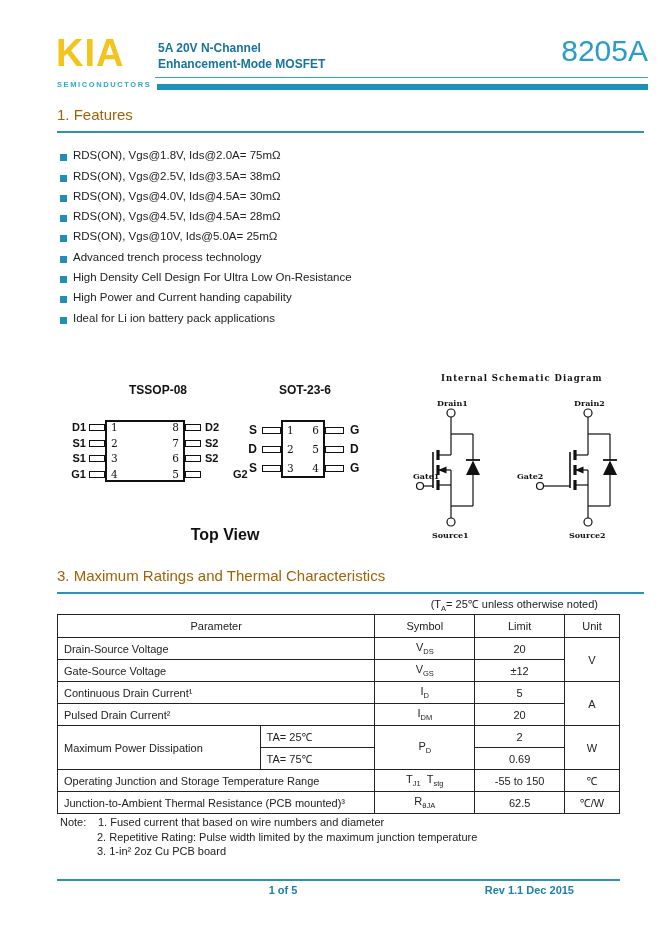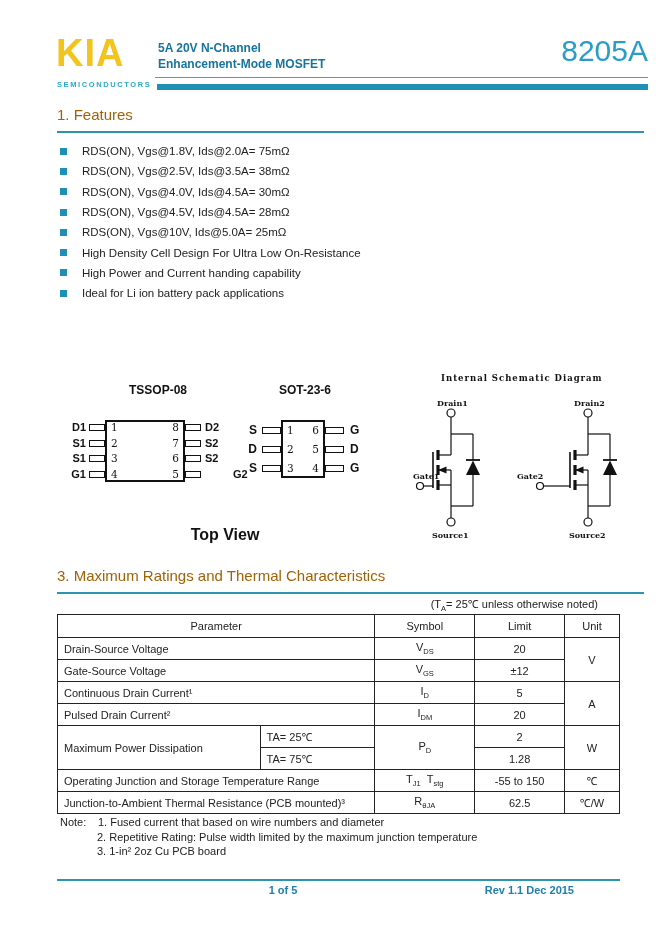--- a/index.html
+++ b/index.html
@@ -16,21 +16,21 @@
   .title { left:158px; top:40px; font-size:12px; font-weight:bold; color:#17749F; line-height:1.35; }
   .part { right:14px; top:36px; font-size:30px; color:#2B9CC7; line-height:1; }
   .rule-thin { left:155px; right:14px; top:77px; height:1px; background:#35A6C4; }
   .rule-thick { left:157px; right:14px; top:84px; height:6px; background:#1E90B6; }
 
   
   .sec-h { left:57px; right:18px; font-size:15px; color:#a16207; padding-bottom:8px; border-bottom:2px solid #2E93AE; }
 
   
   .features { left:60px; top:141px; }
-  .feat { display:flex; align-items:center; gap:15px; height:20.3px; }
+  .feat { display:flex; align-items:flex-end; gap:6px; height:20.3px; }
   .bullet { width:7px; height:7px; background:#1F8FB5; flex:0 0 auto; }
   .feat-text { font-size:11.5px; color:#222; }
 
   
   .pkg-label { font-size:12px; font-weight:bold; color:#111; text-align:center; }
   .pkg-body { border:2px solid #111; background:#fff; }
   .stub { height:7px; border:1.5px solid #111; background:#fff; }
   .pin-lbl { font-size:11px; font-weight:bold; color:#111; }
   .pin-num { font-size:10.5px; font-family:"DejaVu Serif", serif; color:#111; }
   .topview { font-size:16px; font-weight:bold; color:#111; text-align:center; }
@@ -85,20 +85,24 @@
         <span class="bullet"></span>
         <span class="feat-text">RDS(ON), Vgs@4.0V, Ids@4.5A= 30mΩ</span>
       </div>
     <div class="feat">
         <span class="bullet"></span>
         <span class="feat-text">RDS(ON), Vgs@4.5V, Ids@4.5A= 28mΩ</span>
       </div>
     <div class="feat">
         <span class="bullet"></span>
         <span class="feat-text">RDS(ON), Vgs@10V, Ids@5.0A= 25mΩ</span>
+      </div>
+    <div class="feat">
+        <span class="bullet"></span>
+        <span class="feat-text">Advanced trench process technology</span>
       </div>
     <div class="feat">
         <span class="bullet"></span>
         <span class="feat-text">High Density Cell Design For Ultra Low On-Resistance</span>
       </div>
     <div class="feat">
         <span class="bullet"></span>
         <span class="feat-text">High Power and Current handing capability</span>
       </div>
     <div class="feat">
@@ -264,21 +268,21 @@
     </tr>
     <tr>
       <td rowspan="2">Maximum Power Dissipation</td>
       <td>TA= 25℃</td>
       <td class="c" rowspan="2"><span>P</span><sub class="s">D</sub></td>
       <td class="c">2</td>
       <td class="c" rowspan="2">W</td>
     </tr>
     <tr>
       <td>TA= 75℃</td>
-      <td class="c">1.28</td>
+      <td class="c">0.69</td>
     </tr>
     <tr>
       <td colspan="2">Operating Junction and Storage Temperature Range</td>
       <td class="c"><span>T</span><sub class="s">J1</sub><span>&nbsp;&nbsp;</span><span>T</span><sub class="s">stg</sub></td>
       <td class="c">-55 to 150</td>
       <td class="c">℃</td>
     </tr>
     <tr>
       <td colspan="2">Junction-to-Ambient Thermal Resistance (PCB mounted)³</td>
       <td class="c"><span>R</span><sub class="s">θJA</sub></td>

